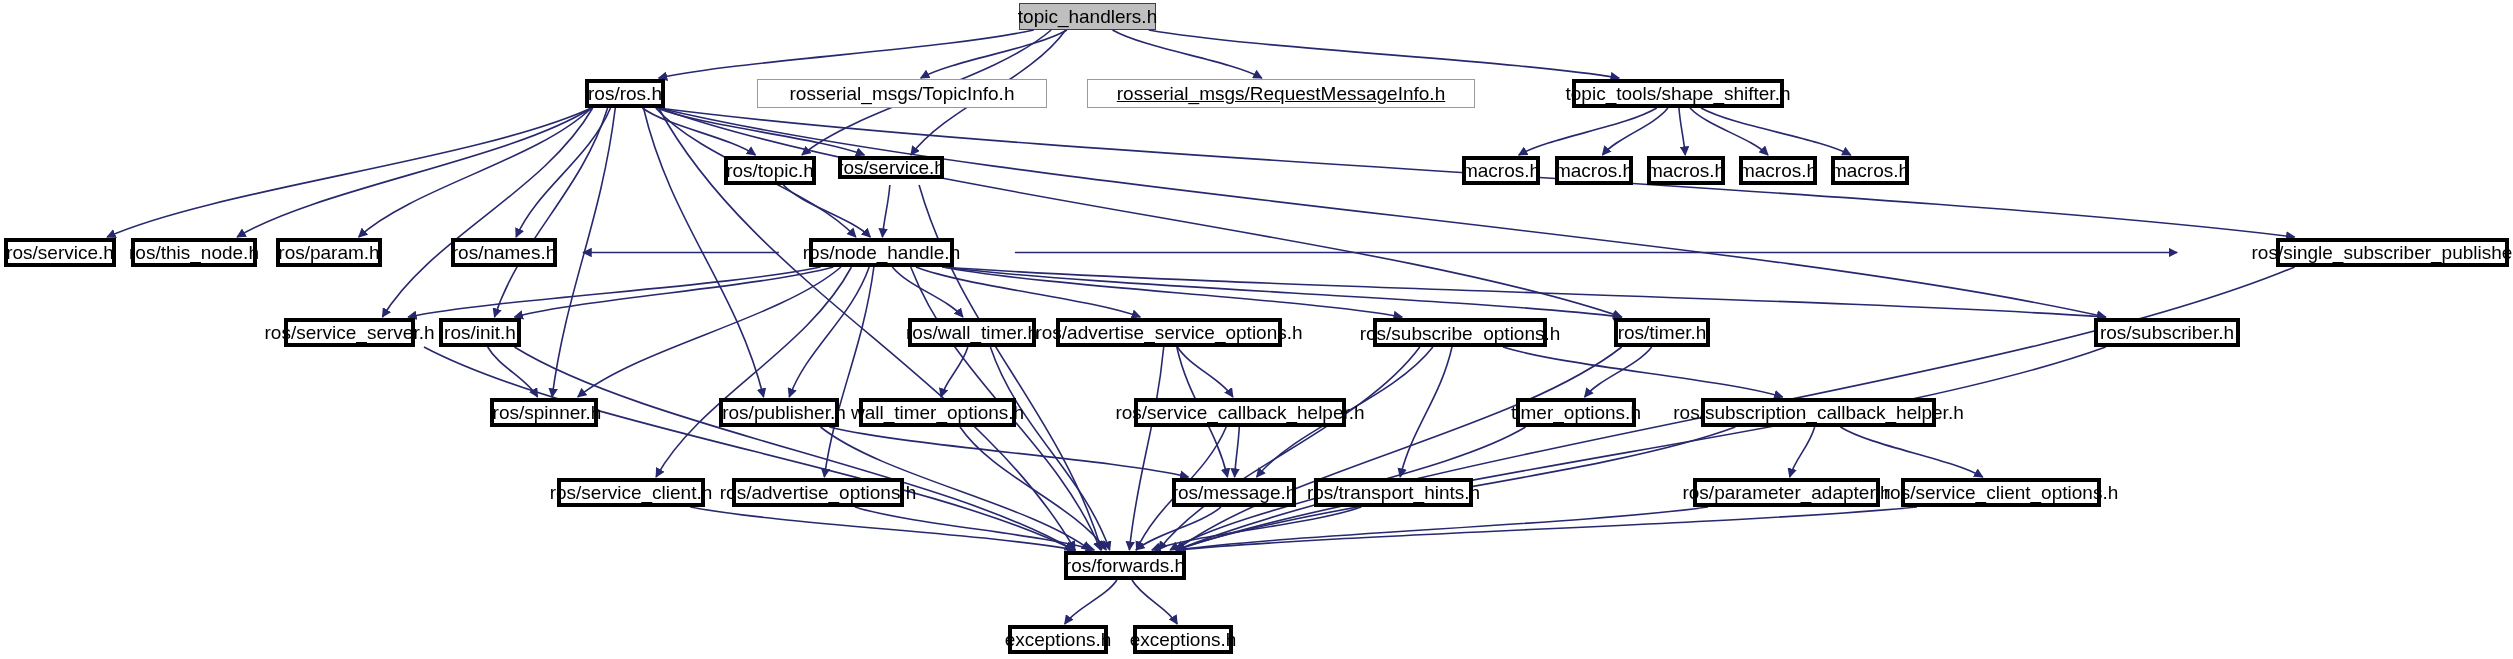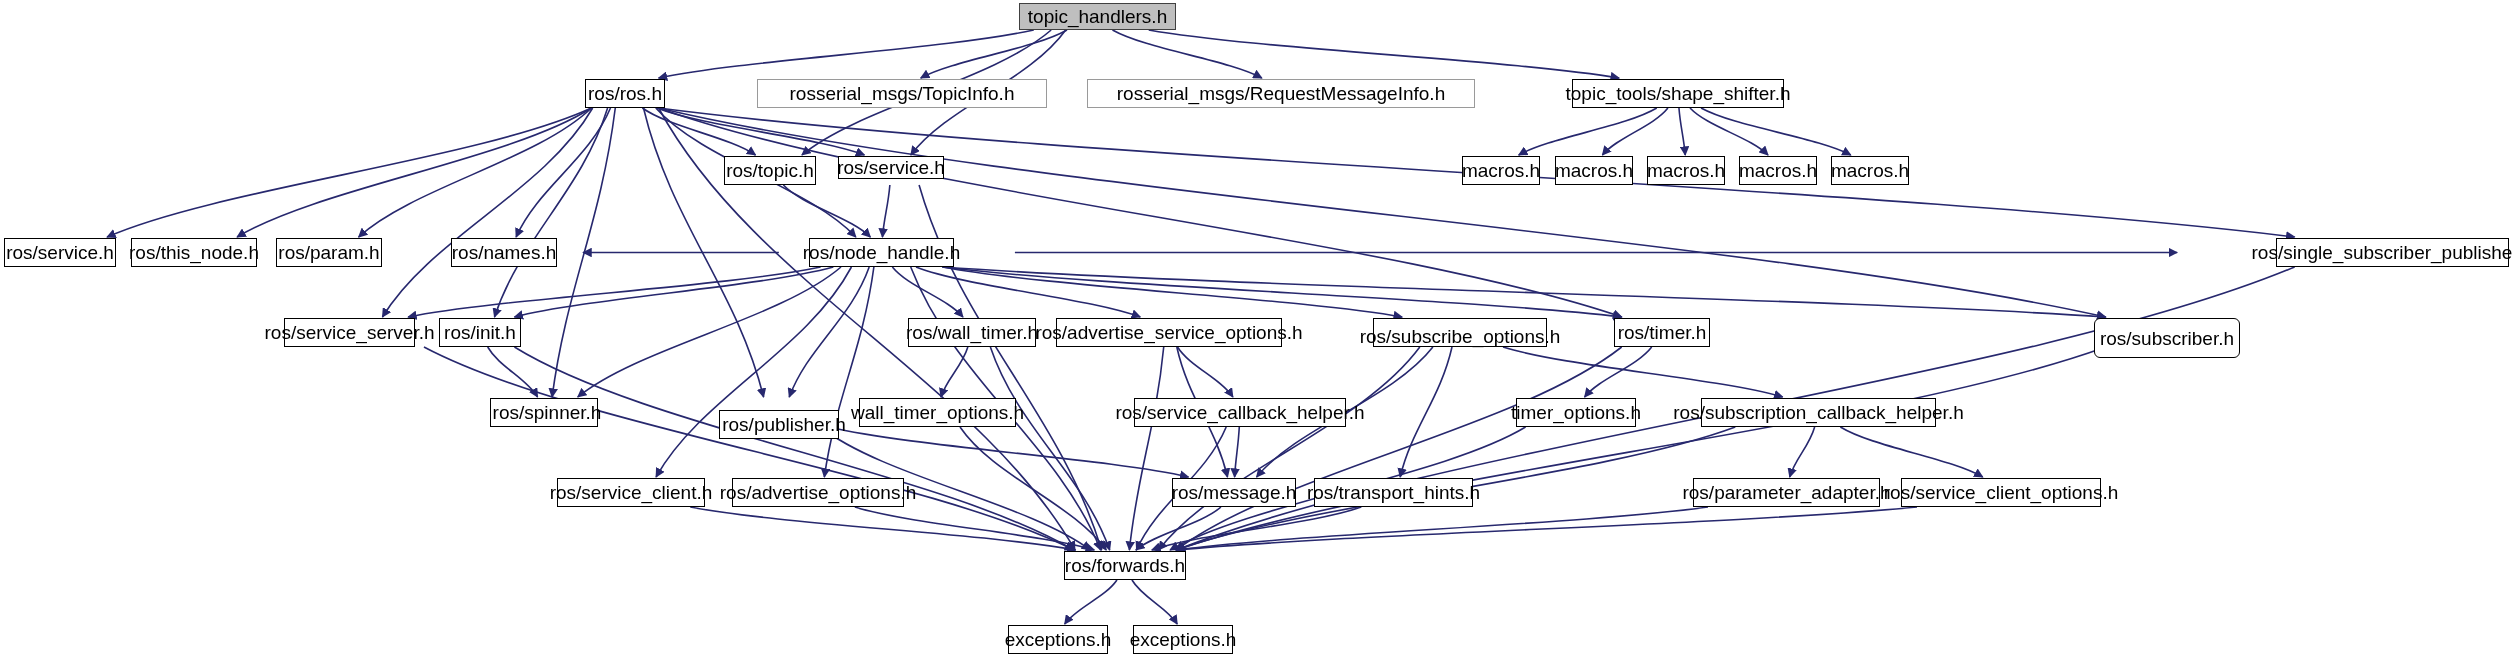--- a/index.html
+++ b/index.html
@@ -1,20 +1,20 @@
 <!DOCTYPE html>
 <html><head>
 <meta charset="utf-8">
 <style>
   html,body{margin:0;padding:0;background:#ffffff;}
   #graph{position:relative;width:2513px;height:659px;background:#ffffff;
          font-family:"Liberation Sans","DejaVu Sans",sans-serif;overflow:hidden;}
   #edges{position:absolute;left:0;top:0;width:2513px;height:659px;}
   .node{position:absolute;box-sizing:border-box;display:flex;align-items:center;
-        justify-content:center;background:#ffffff;border:1px solid #000000;
+        justify-content:center;background:#ffffff;border:4px solid #000000;
         color:#000000;font-size:19px;line-height:1;white-space:nowrap;
         height:30px;letter-spacing:0px;}
   .node.root{background:#bfbfbf;border:1px solid #404040;}
   .node.thin{border:1px solid #9a9a9a;}
 </style>
 </head>
 <body>
 
 <div id="graph">
   <svg id="edges" xmlns="http://www.w3.org/2000/svg" viewBox="0 0 2513 659">
@@ -96,30 +96,30 @@
         <path d="M1220.92,507 C1201.3654,524.2 1155.4546000000003,533.66 1135.9,550" marker-end="url(#arrow)"></path>
         <path d="M1361.28,507 C1313.1110999999999,524.2 1200.0189,533.66 1151.85,550" marker-end="url(#arrow)"></path>
         <path d="M1707.96,507 C1583.43,524.2 1300.77,533.66 1176.24,550" marker-end="url(#arrow)"></path>
         <path d="M1917,507 C1740.21,524.2 1353.03,533.66 1176.24,550" marker-end="url(#arrow)"></path>
         <path d="M2294.64,267 C2023.44,380.2 1447.4399999999998,442.46 1176.24,550" marker-end="url(#arrow)"></path>
         <path d="M1116.96,580 C1104.9402,597.6 1076.7198,607.28 1064.7,624" marker-end="url(#arrow)"></path>
         <path d="M1131.96,580 C1142.3652,597.6 1166.7948000000001,607.28 1177.2,624" marker-end="url(#arrow)"></path>
       </g>
   </svg>
   <div id="node-layer">
-      <div class="node root" style="left: 1019px; top: 3px; width: 157px; height: 27px;">
+      <div class="node root" style="left: 1019px; top: 3px; width: 137px; height: 27px;">
         <span>topic_handlers.h</span>
       </div>
       <div class="node" style="left: 585px; top: 79px; width: 80px; height: 29px;">
         <span>ros/ros.h</span>
       </div>
       <div class="node thin" style="left: 757px; top: 79px; width: 290px; height: 29px;">
         <span>rosserial_msgs/TopicInfo.h</span>
       </div>
-      <div class="node thin" style="left: 1087px; top: 79px; width: 388px; height: 29px;">
+      <div class="node thin" style="left: 1087px; top: 79px; width: 388px; height: 29px; text-decoration: underline;">
         <span>rosserial_msgs/RequestMessageInfo.h</span>
       </div>
       <div class="node" style="left: 1572px; top: 79px; width: 212px; height: 29px;">
         <span>topic_tools/shape_shifter.h</span>
       </div>
       <div class="node" style="left: 724px; top: 156px; width: 92px; height: 29px;">
         <span>ros/topic.h</span>
       </div>
       <div class="node" style="left: 838px; top: 156px; width: 106px; height: 23px;">
         <span>ros/service.h</span>
@@ -168,27 +168,27 @@
       </div>
       <div class="node" style="left: 1056px; top: 318px; width: 226px; height: 29px;">
         <span>ros/advertise_service_options.h</span>
       </div>
       <div class="node" style="left: 1373px; top: 318px; width: 174px; height: 29px; align-items: flex-end;">
         <span>ros/subscribe_options.h</span>
       </div>
       <div class="node" style="left: 1614px; top: 318px; width: 96px; height: 29px;">
         <span>ros/timer.h</span>
       </div>
-      <div class="node" style="left: 2094px; top: 318px; width: 146px; height: 40px; border-radius: 6px;">
+      <div class="node" style="left: 2094px; top: 318px; width: 146px; height: 29px;">
         <span>ros/subscriber.h</span>
       </div>
       <div class="node" style="left: 490px; top: 398px; width: 108px; height: 29px; padding-left: 6px;">
         <span>ros/spinner.h</span>
       </div>
-      <div class="node" style="left: 719px; top: 410px; width: 120px; height: 29px; padding-left: 10px;">
+      <div class="node" style="left: 719px; top: 398px; width: 120px; height: 29px; padding-left: 10px;">
         <span>ros/publisher.h</span>
       </div>
       <div class="node" style="left: 859px; top: 398px; width: 157px; height: 29px;">
         <span>wall_timer_options.h</span>
       </div>
       <div class="node" style="left: 1134px; top: 398px; width: 212px; height: 29px;">
         <span>ros/service_callback_helper.h</span>
       </div>
       <div class="node" style="left: 1516px; top: 398px; width: 120px; height: 29px;">
         <span>timer_options.h</span>

